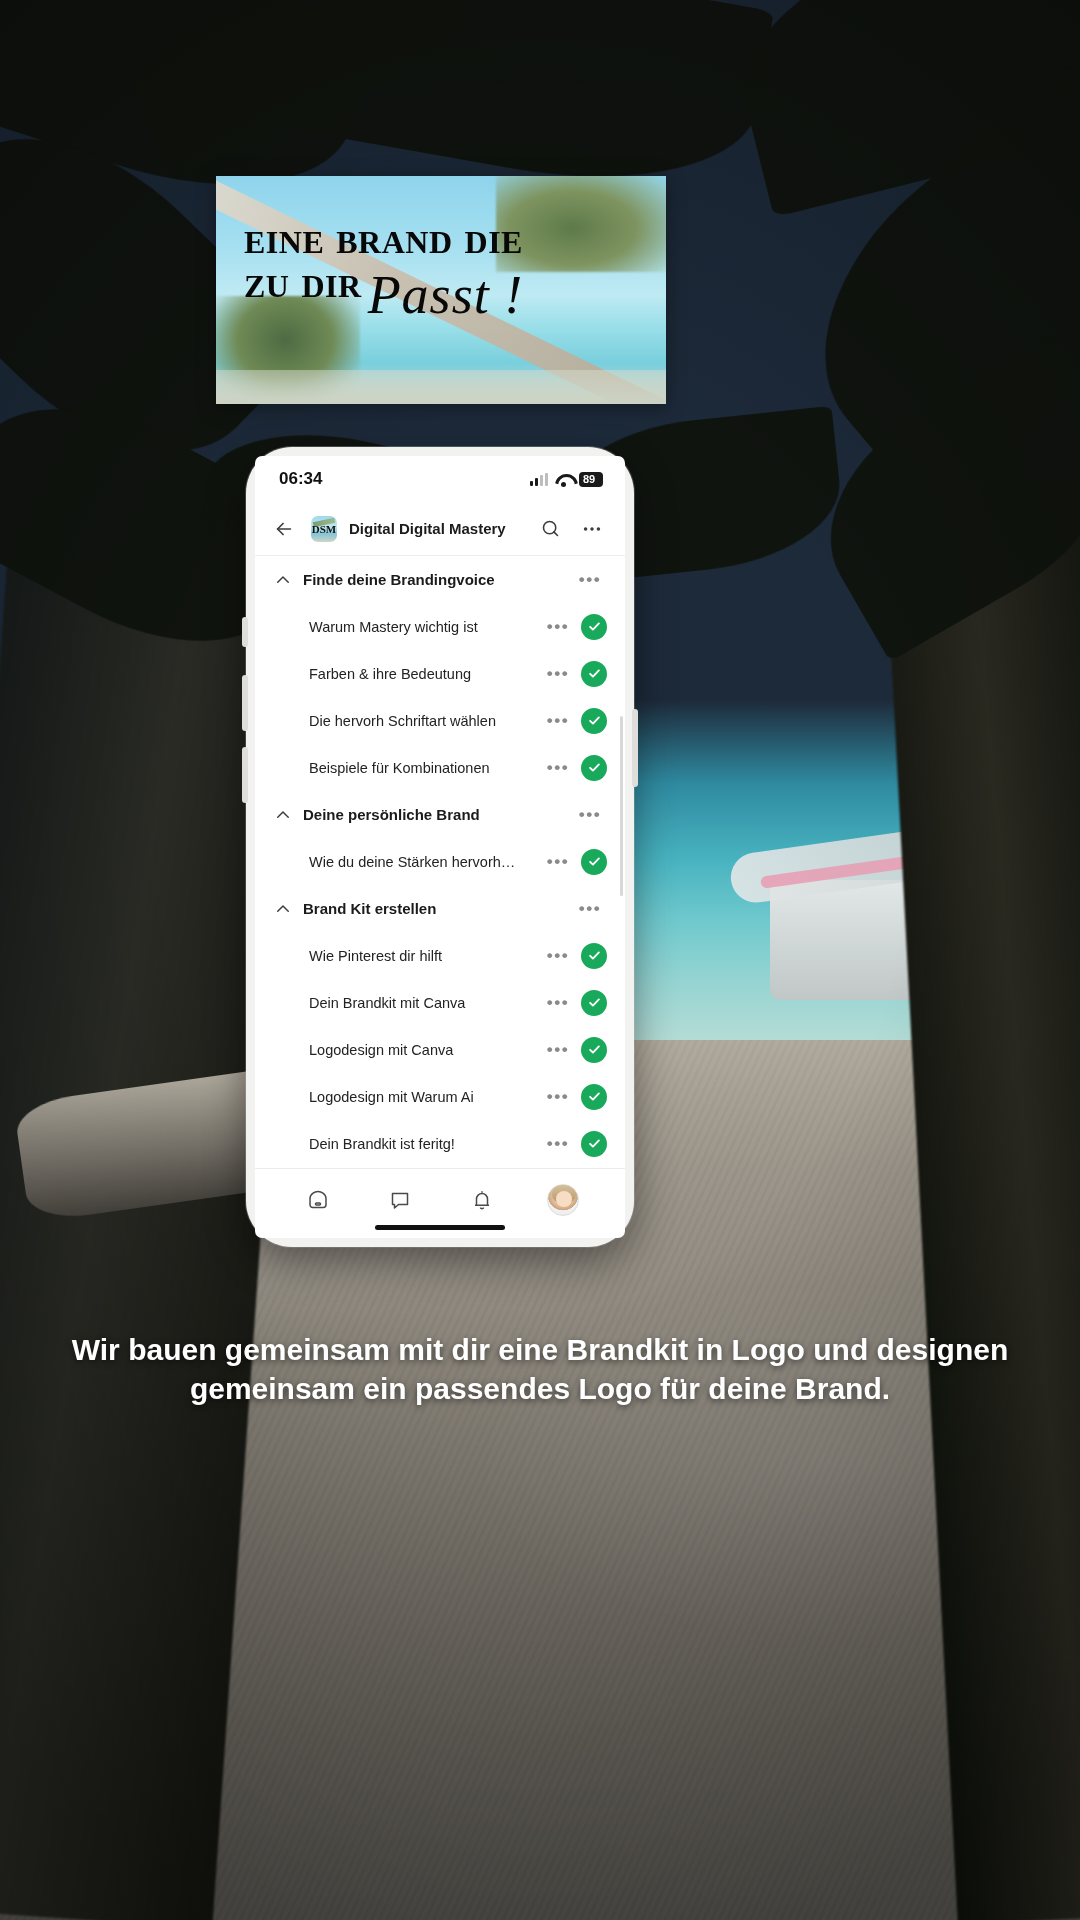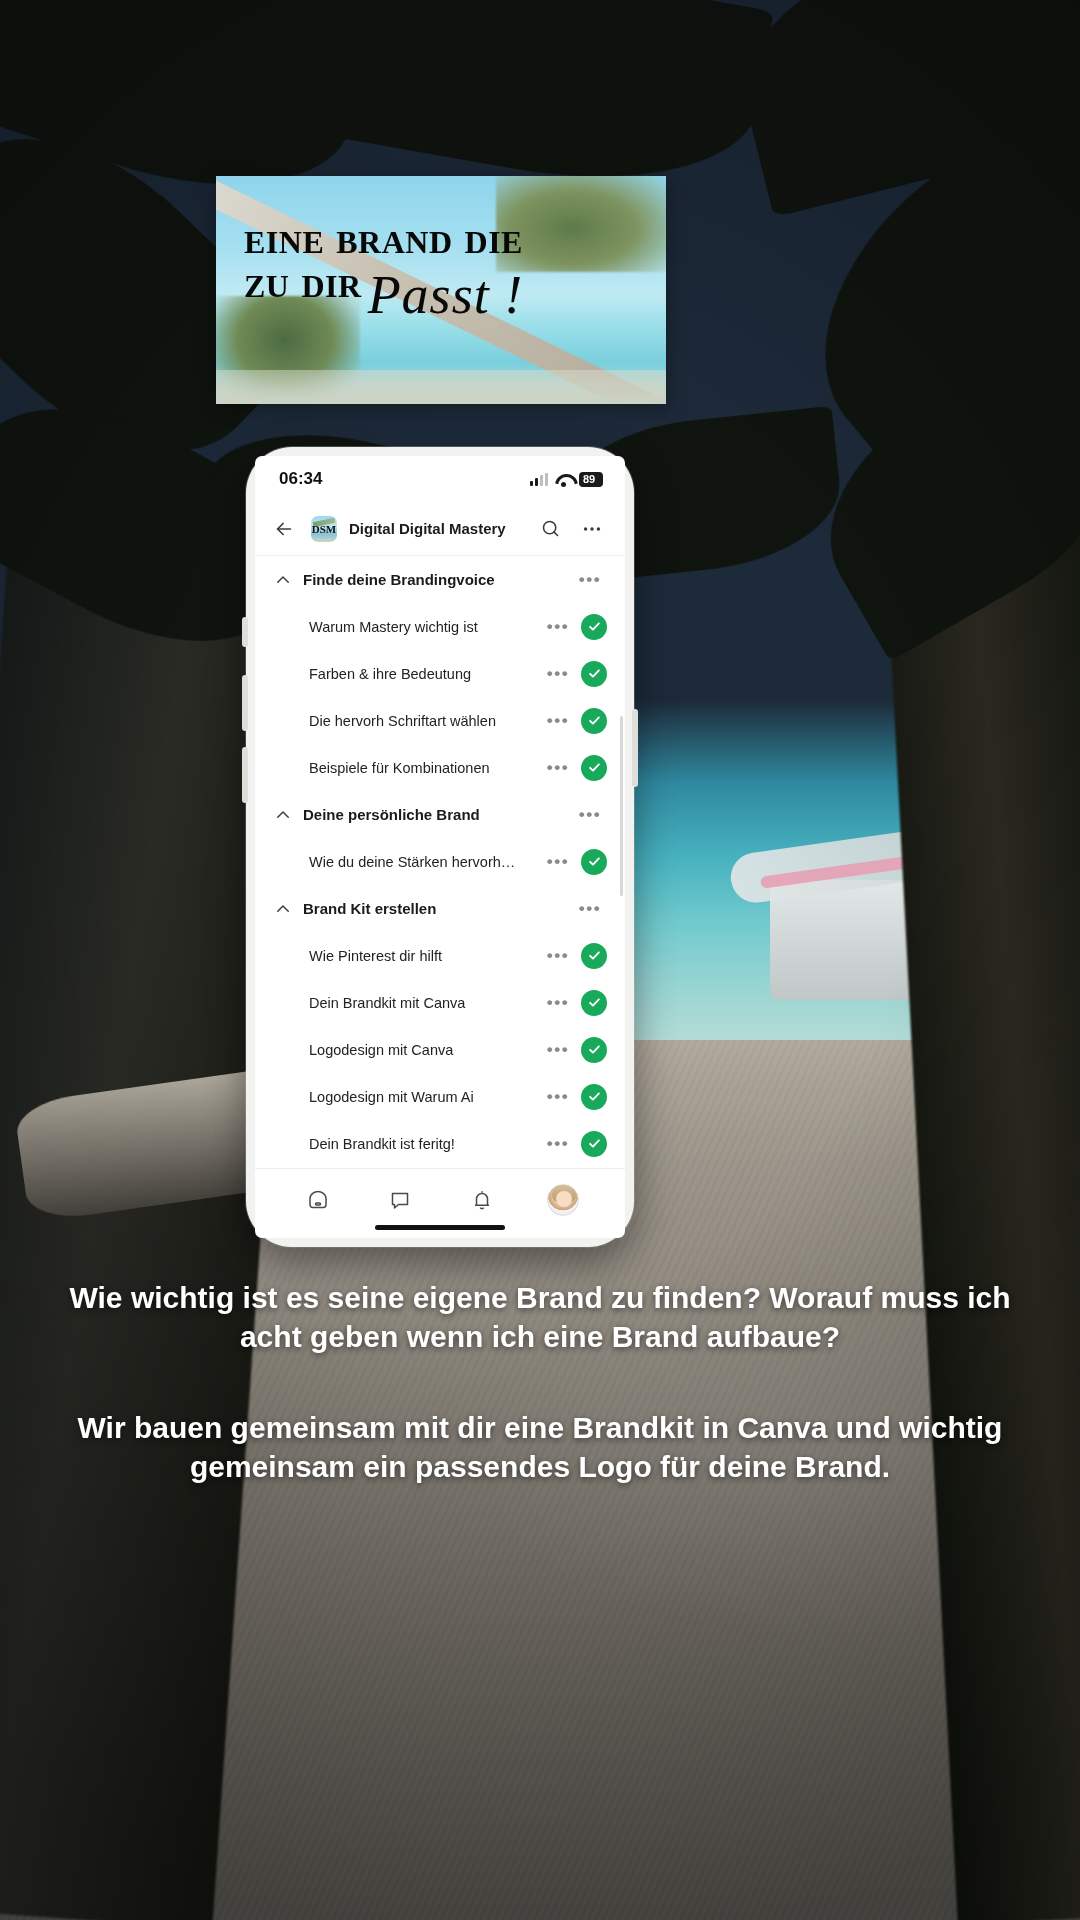--- a/index.html
+++ b/index.html
@@ -537,15 +537,14 @@
           </svg>
       </div>
       <div class="avatar"></div>
     </div>
 
     <div class="homebar"></div>
   </div>
 </div>
 
 <div class="caption">
-  <div class="cap-p1">Wie wichtig ist es seine eigene Brand zu finden? Worauf muss ich acht geben wenn ich eine Brand aufbaue?</div>
-  <div class="cap-p2">Wir bauen gemeinsam mit dir eine Brandkit in Canva und wichtig gemeinsam ein passendes Logo für deine Brand.</div>
+  <div class="cap-p2">Wir bauen gemeinsam mit dir eine Brandkit in Logo und designen gemeinsam ein passendes Logo für deine Brand.</div>
 </div>
 
 </body></html>

